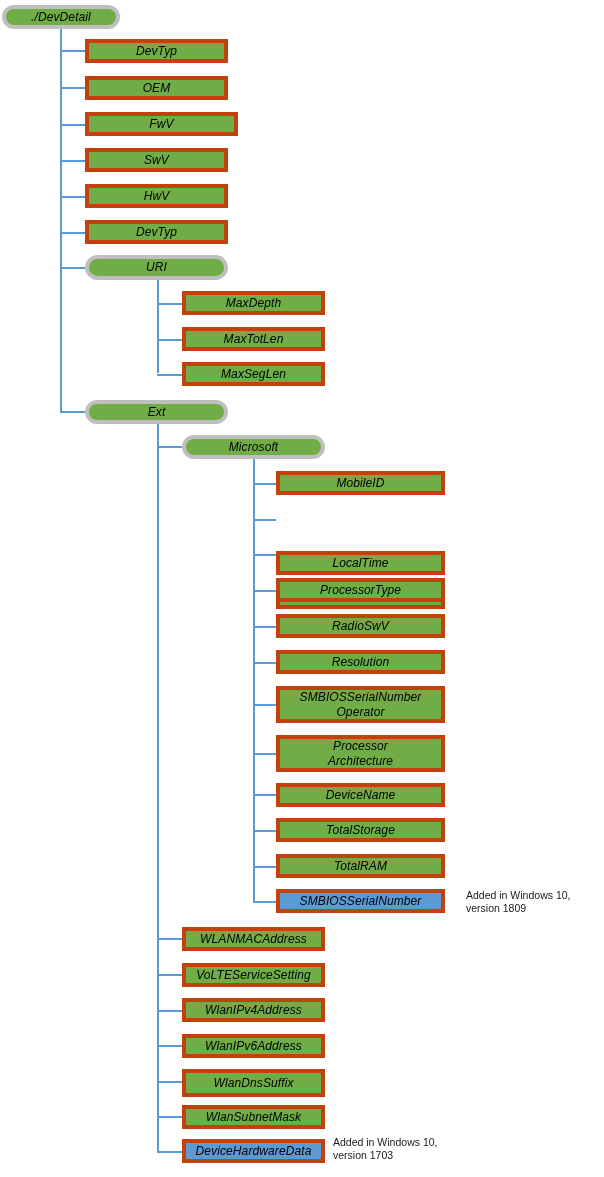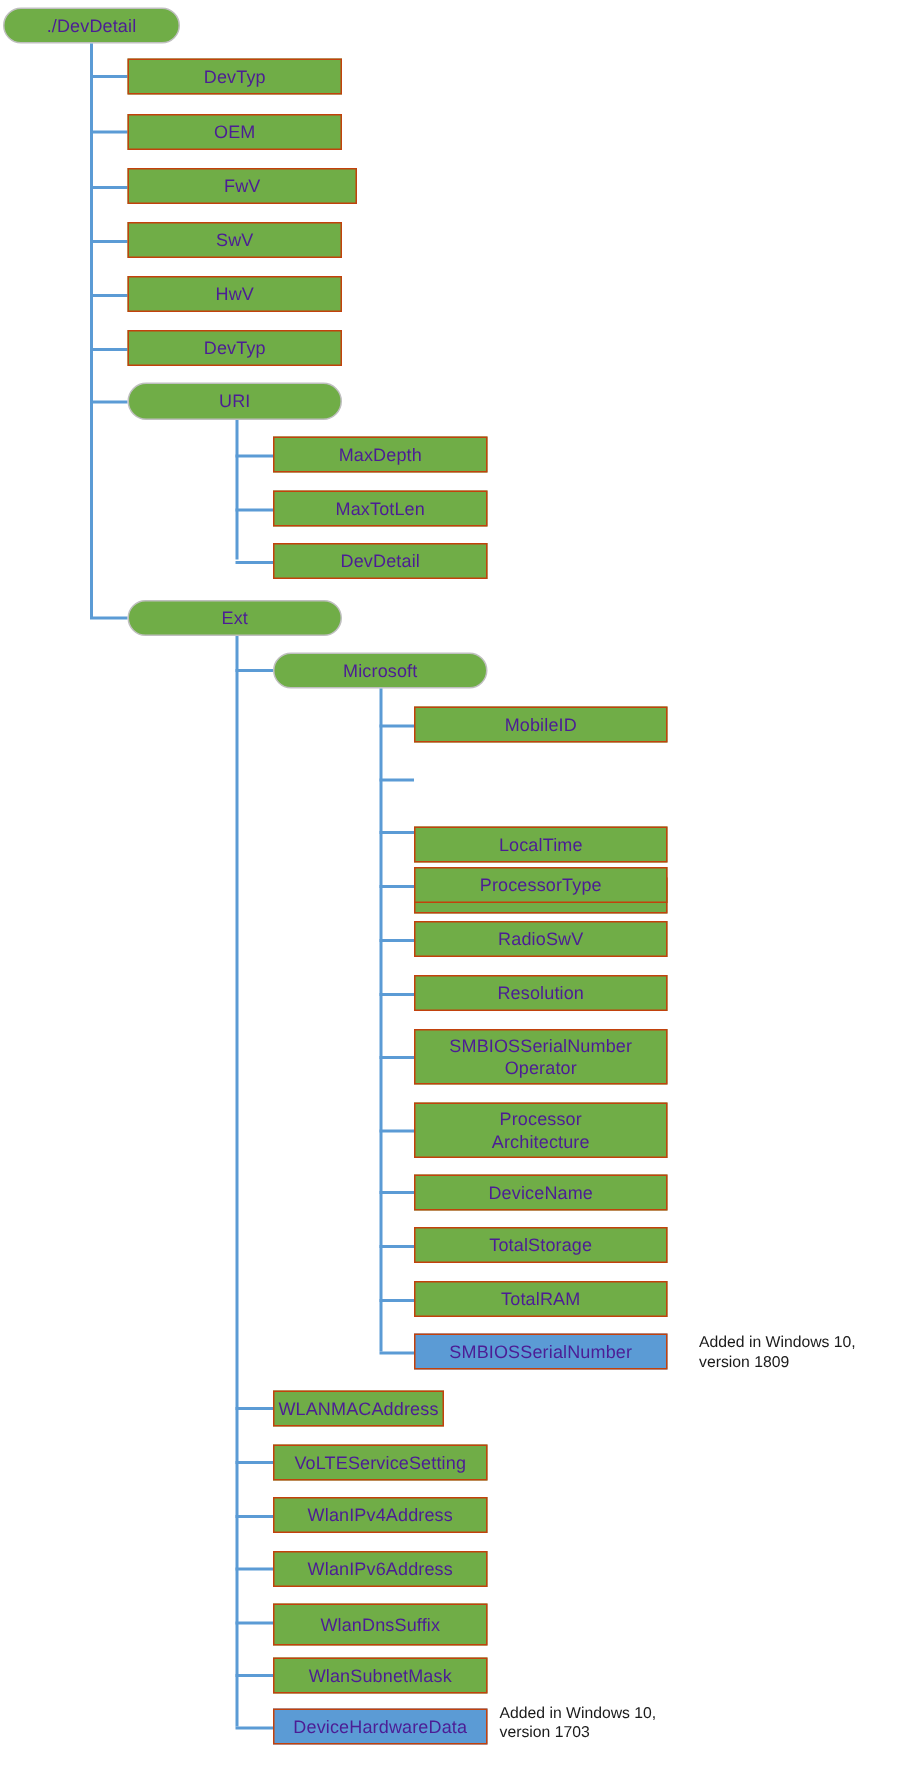--- a/index.html
+++ b/index.html
@@ -15,26 +15,27 @@
     font-family: "Liberation Sans", sans-serif;
     overflow: hidden;
   }
   .node {
     position: absolute;
     box-sizing: border-box;
     display: flex;
     align-items: center;
     justify-content: center;
     text-align: center;
-    color: #4c1d95;
+    color: #000000;
     font-size: 12px;
     line-height: 15px;
-    border: 1px solid #c2410c;
+    border: 4px solid #c2410c;
     letter-spacing: 0.1px;
     white-space: pre-line;
+    font-style: italic;
   }
   .node.green { background: #70ad47; }
   .node.blue  { background: #5b9bd5; }
   .node.pill  { border-radius: 13px; border-color: #bfbfbf; }
   .conn {
     position: absolute;
     background: #5b9bd5;
   }
   .conn.v { width: 1.5px; }
   .conn.h { height: 1.5px; }
@@ -82,29 +83,29 @@
 
   <div class="conn v" style="left:157px; top:280px; height:93px;"></div>
 
   <div class="conn h" style="left:157px; top:303px; width:25px;"></div>
   <div class="node green" style="left:182px; top:291px; width:143px; height:24px;">MaxDepth</div>
 
   <div class="conn h" style="left:157px; top:339px; width:25px;"></div>
   <div class="node green" style="left:182px; top:327px; width:143px; height:24px;">MaxTotLen</div>
 
   <div class="conn h" style="left:157px; top:374px; width:25px;"></div>
-  <div class="node green" style="left:182px; top:362px; width:143px; height:24px;">DevDetail</div>
+  <div class="node green" style="left:182px; top:362px; width:143px; height:24px;">MaxSegLen</div>
 
   <div class="conn v" style="left:157px; top:424px; height:727px;"></div>
 
   <div class="conn h" style="left:157px; top:446px; width:25px;"></div>
   <div class="node green pill" style="left:182px; top:435px; width:143px; height:24px;">Microsoft</div>
 
   <div class="conn h" style="left:157px; top:938px; width:25px;"></div>
-  <div class="node green" style="left:182px; top:927px; width:114px; height:24px;">WLANMACAddress</div>
+  <div class="node green" style="left:182px; top:927px; width:143px; height:24px;">WLANMACAddress</div>
 
   <div class="conn h" style="left:157px; top:974px; width:25px;"></div>
   <div class="node green" style="left:182px; top:963px; width:143px; height:24px;">VoLTEServiceSetting</div>
 
   <div class="conn h" style="left:157px; top:1010px; width:25px;"></div>
   <div class="node green" style="left:182px; top:998px; width:143px; height:24px;">WlanIPv4Address</div>
 
   <div class="conn h" style="left:157px; top:1045px; width:25px;"></div>
   <div class="node green" style="left:182px; top:1034px; width:143px; height:24px;">WlanIPv6Address</div>
 

